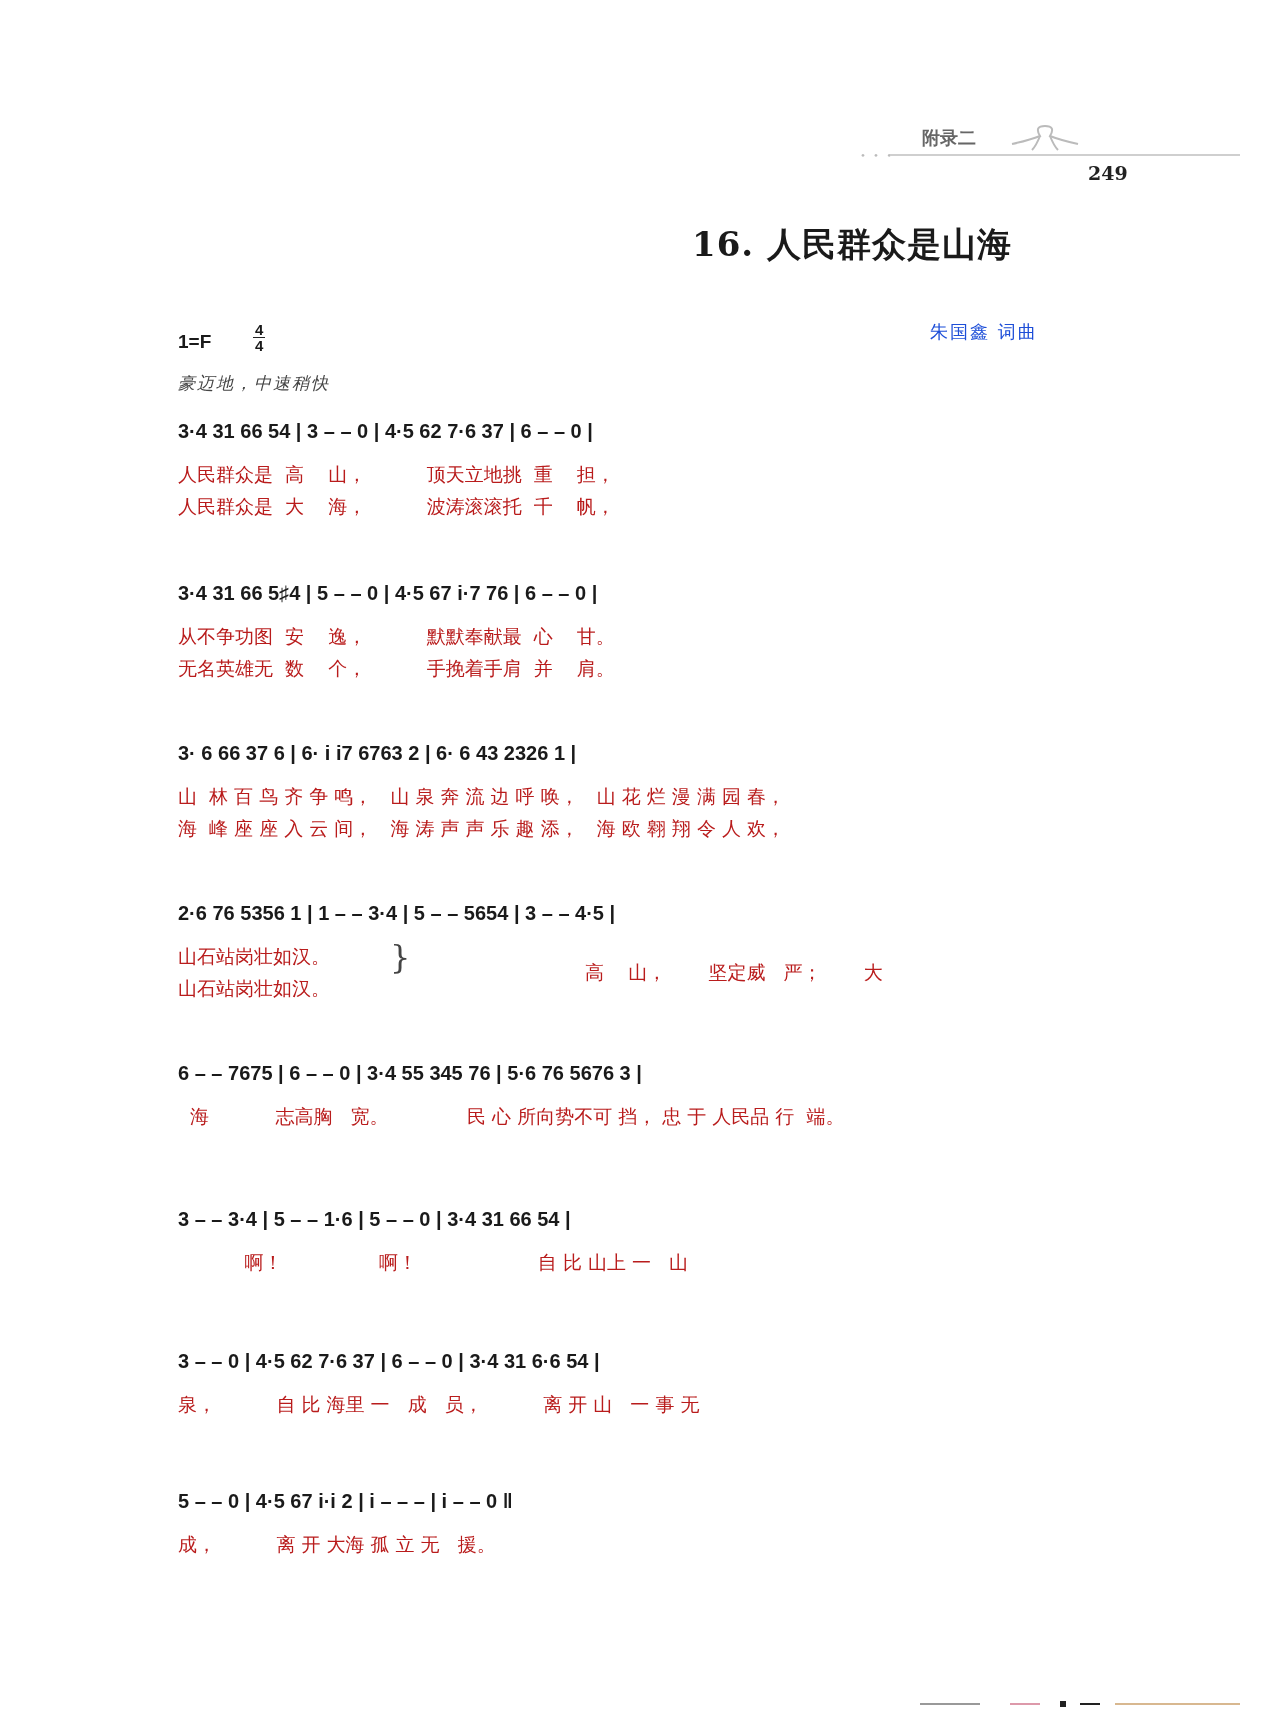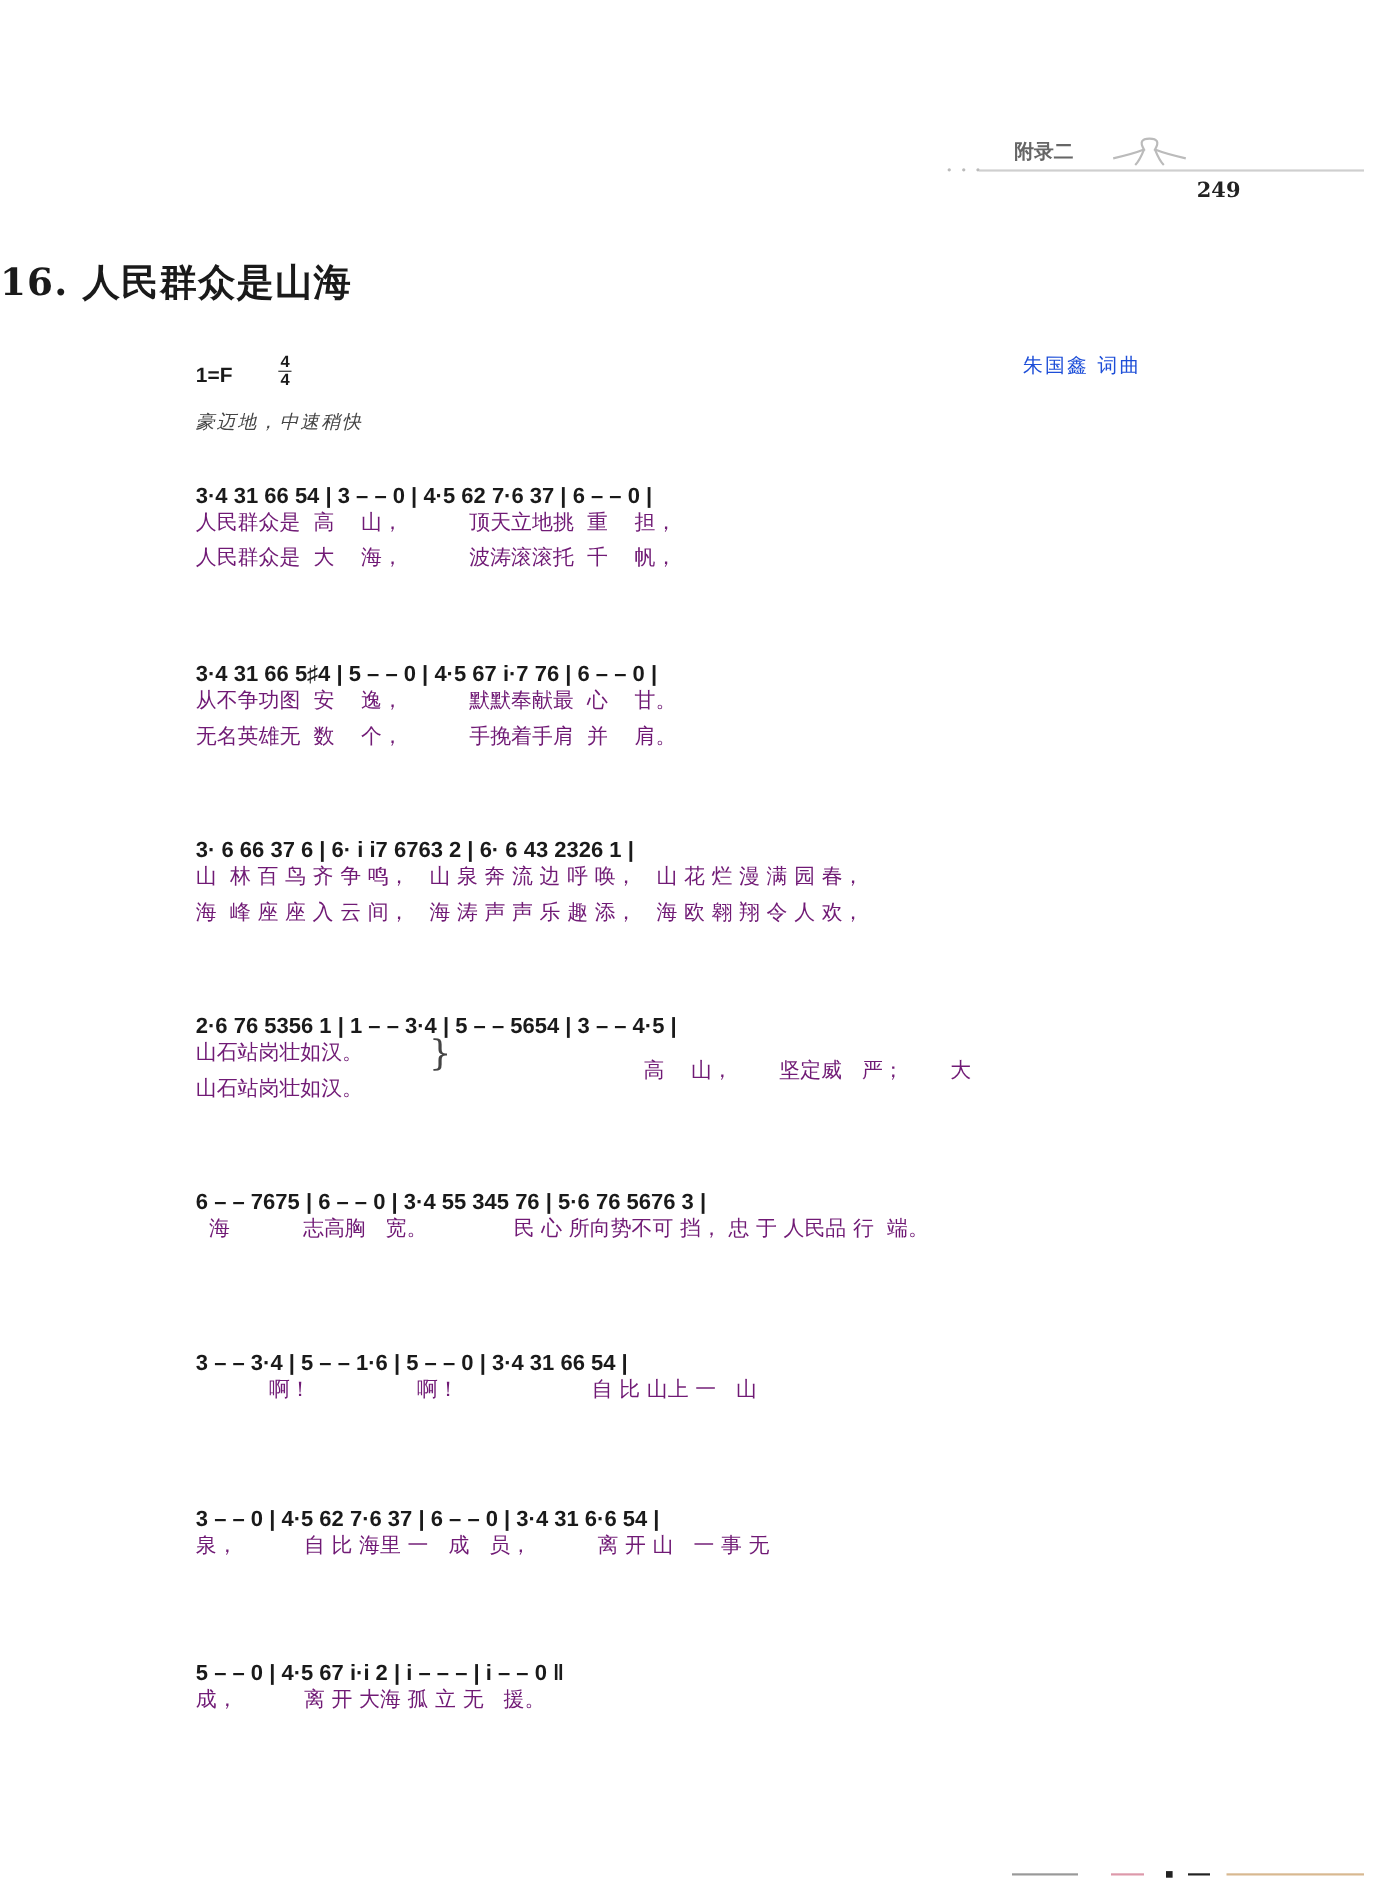--- a/index.html
+++ b/index.html
@@ -5,31 +5,31 @@
   html, body { margin:0; padding:0; background:#ffffff; }
   body { width:1268px; height:1710px; position:relative; overflow:hidden;
          font-family:"DejaVu Serif","Liberation Serif",serif; color:#1a1a1a; }
   .header { position:absolute; left:860px; top:118px; width:380px; height:40px; }
   .header .dots { position:absolute; left:0; top:32px; font-size:10px; color:#bbb; letter-spacing:2px; }
   .header .rule { position:absolute; left:30px; right:0; top:36px; height:2px; background:#cfcfcf; }
   .header .section { position:absolute; left:62px; top:8px; font-size:18px; font-weight:bold; color:#666;
                      font-family:"DejaVu Sans","Liberation Sans",sans-serif; }
   .header .orn { position:absolute; left:150px; top:4px; width:70px; height:30px; }
   .header .pagenum { position:absolute; left:228px; top:8px; font-size:19px; font-weight:bold; color:#222;margin-top:36px; }
-  .title { position:absolute; left:0; width:1012px; top:234px; text-align:left; font-size:34px; font-weight:bold; letter-spacing:1px; }
+  .title { position:absolute; left:0; width:1012px; top:222px; text-align:right; font-size:34px; font-weight:bold; letter-spacing:1px; }
   .key { position:absolute; left:178px; top:322px; font-size:19px; font-weight:bold;
          font-family:"Liberation Sans","DejaVu Sans",sans-serif; display:flex; align-items:flex-end;gap:32px; }
   .key .frac { display:inline-flex; flex-direction:column; align-items:center; margin-left:10px; font-size:15px; line-height:15px; }
   .key .frac .bar { width:12px; height:1px; background:#222; }
   .credit { position:absolute; left:930px; top:320px; font-size:18px; color:#1d4ed8; letter-spacing:2px; }
   .tempo { position:absolute; left:178px; top:372px; font-size:17px; color:#444; letter-spacing:2px;font-style:italic; }
   .sys { position:absolute; left:0; width:1268px; }
   .notes { position:absolute; font-family:"Liberation Sans","DejaVu Sans",sans-serif; font-weight:bold;
-           font-size:20px; white-space:pre;margin-top:20px; }
-  .lyr { position:absolute; font-size:19px; white-space:pre; color:#701a75; letter-spacing:0; }
+           font-size:20px; white-space:pre; }
+  .lyr { position:absolute; font-size:19px; white-space:pre; color:#b91c1c; letter-spacing:0; }
   .bar { position:absolute; width:2px; height:36px; background:#222; }
   .bottom-strip { position:absolute; left:920px; top:1700px; width:320px; height:8px; }
 </style>
 </head>
 <body>
 
 <div class="header">
   <div class="dots">• • •</div>
   <div class="rule"></div>
   <div class="section">附录二</div>

